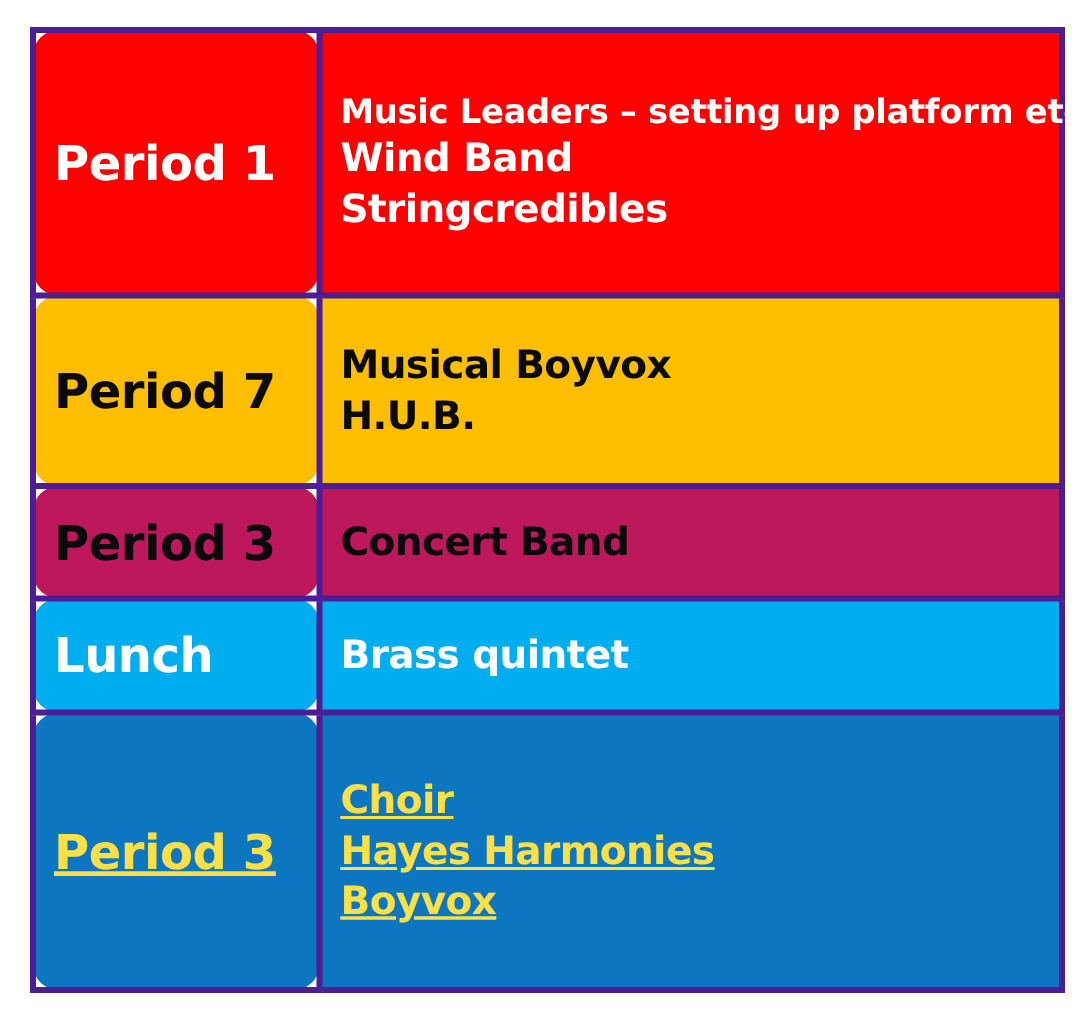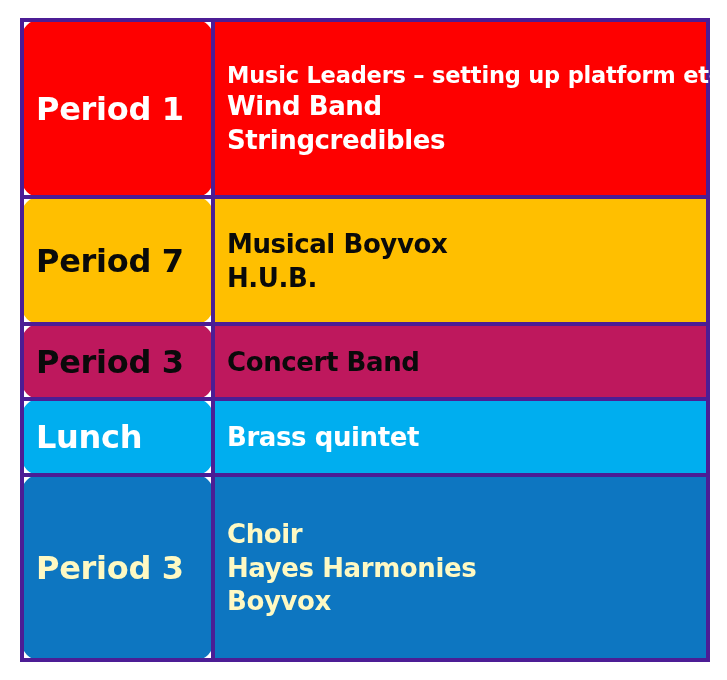--- a/index.html
+++ b/index.html
@@ -65,21 +65,21 @@
   .row-red    td, .row-red .item-line, .row-red .period-line { color: #ffffff; }
   .row-orange td { background: #ffbf00; }
   .row-orange td, .row-orange .item-line, .row-orange .period-line { color: #0a0a0a; }
   .row-yellow td { background: #be185d; }
   .row-yellow td, .row-yellow .item-line, .row-yellow .period-line { color: #0a0a0a; }
   .row-green  td { background: #8ece4d; }
   .row-green  td, .row-green .item-line, .row-green .period-line { color: #0a0a0a; }
   .row-cyan   td { background: #00aeef; }
   .row-cyan   td, .row-cyan .item-line, .row-cyan .period-line { color: #ffffff; }
   .row-blue   td { background: #0d76c1; }
-  .row-blue   td, .row-blue .item-line, .row-blue .period-line { color: #fef9c3; }
+  .row-blue   td, .row-blue .item-line, .row-blue .period-line { color: #fde047; text-decoration: underline; }
   .row-purple td { background: #6b2fa0; }
   .row-purple td, .row-purple .item-line, .row-purple .period-line { color: #ffffff; }
 </style>
 </head>
 <body>
 
 <div id="schedule-wrap">
   <table class="schedule">
     <tbody>
 

